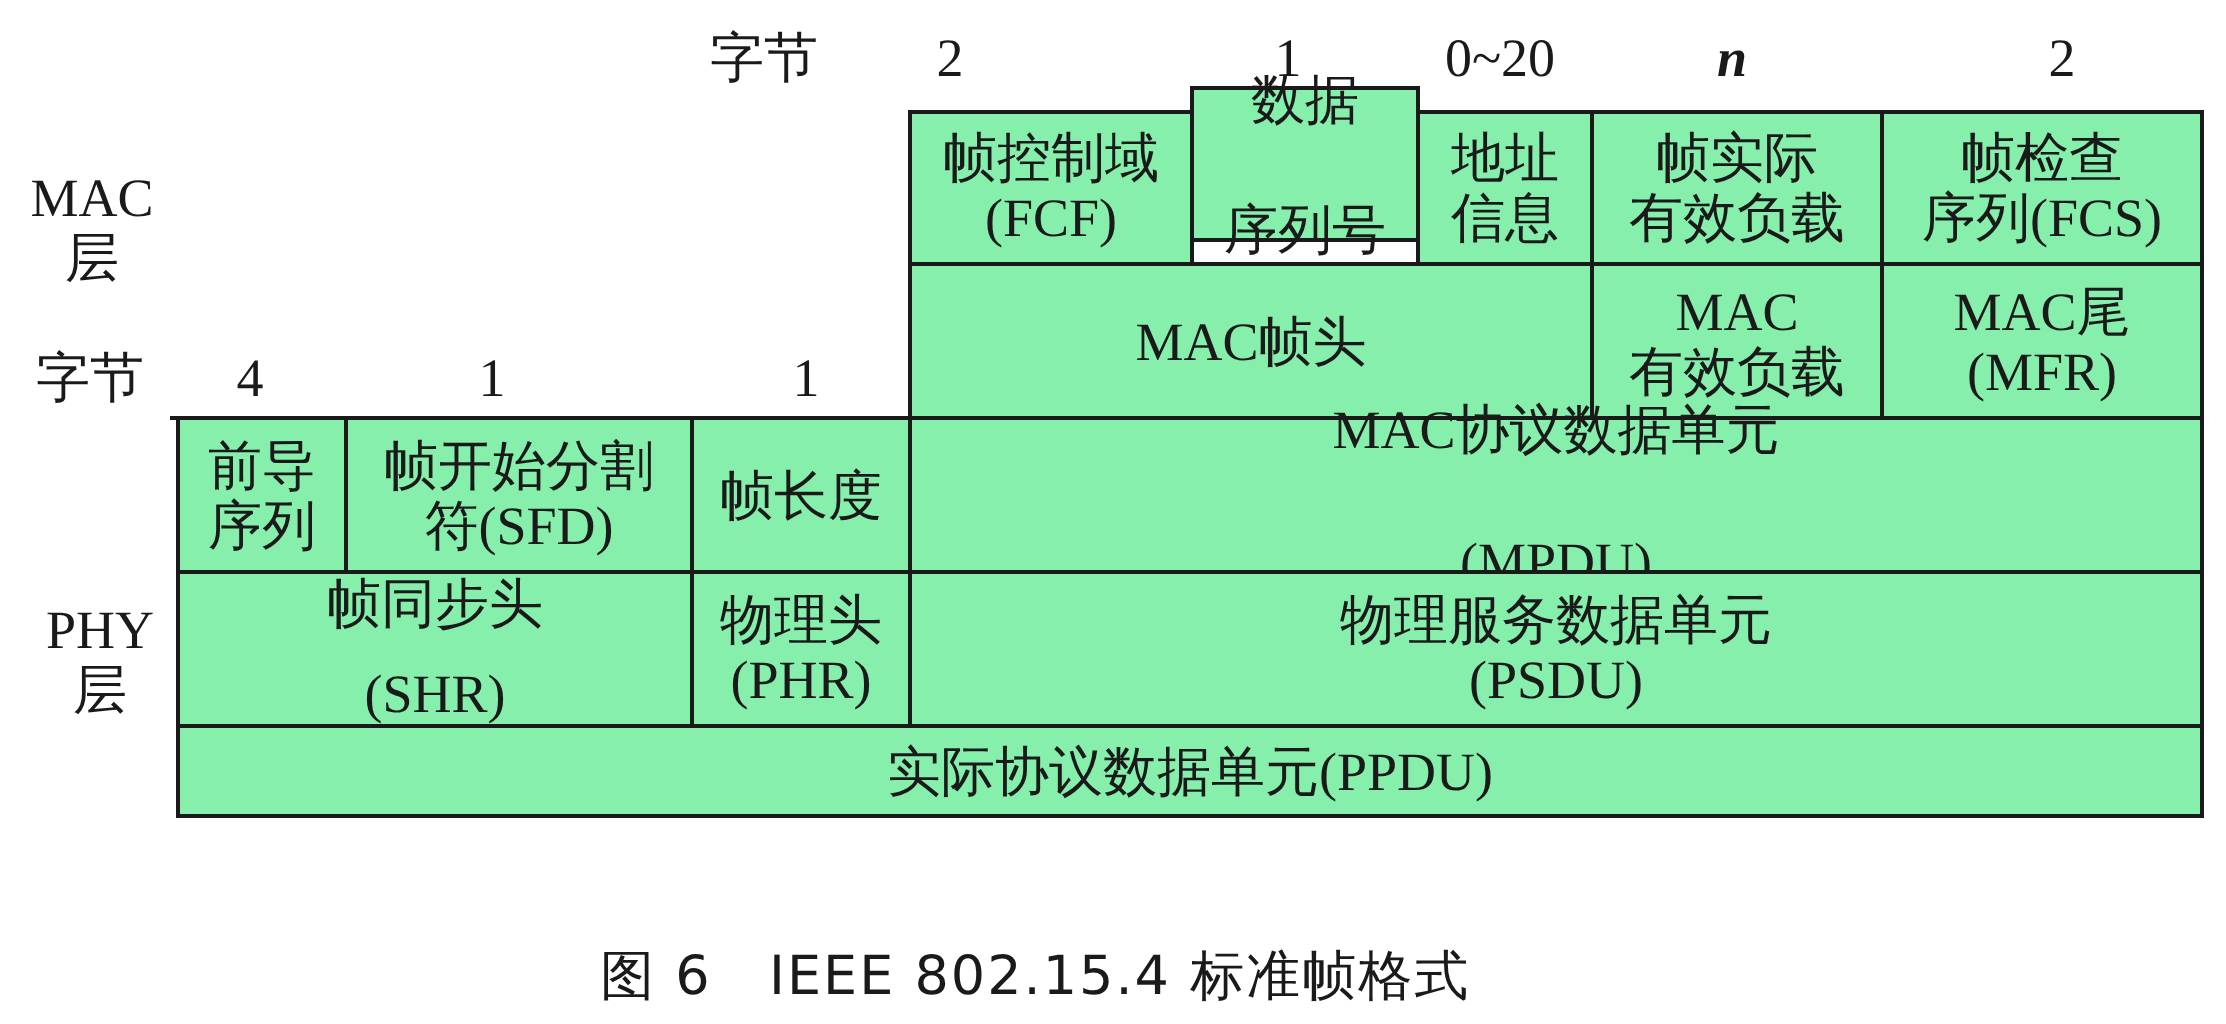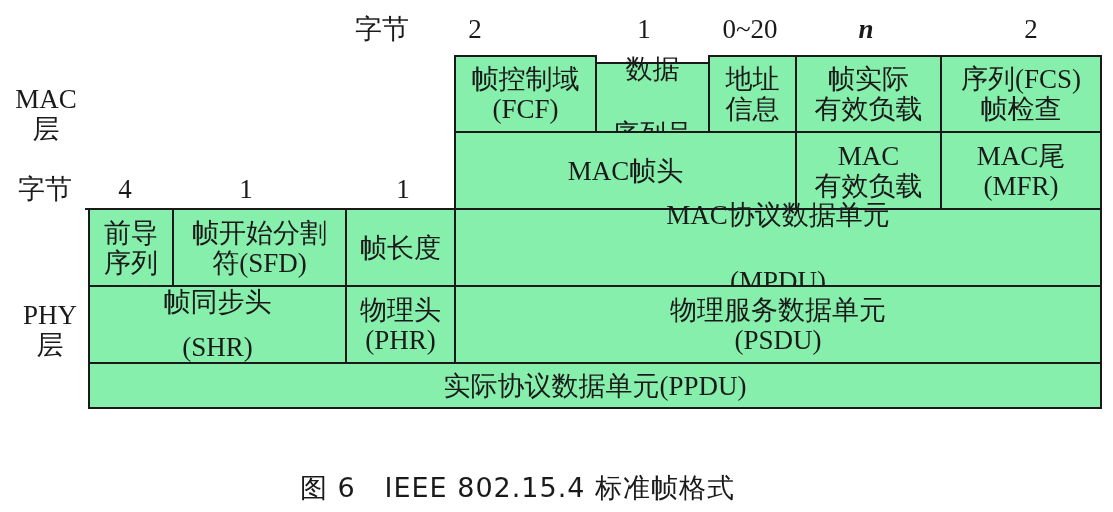--- a/index.html
+++ b/index.html
@@ -28,35 +28,35 @@
 
 <div class="abs lbl" style="left:10px;top:84px;width:72px;">
   <div>MAC</div>
   <div>层</div>
 </div>
 
 <div class="cell" style="left:454px;top:55px;width:143px;height:78px;">
   <div>帧控制域</div>
   <div>(FCF)</div>
 </div>
-<div class="cell" style="left:595px;top:62px;width:115px;height:78px;gap:35px;">
+<div class="cell" style="left:595px;top:43px;width:115px;height:78px;gap:35px;">
   <div>数据</div>
   <div>序列号</div>
 </div>
 <div class="cell" style="left:708px;top:55px;width:89px;height:78px;">
   <div>地址</div>
   <div>信息</div>
 </div>
 <div class="cell" style="left:795px;top:55px;width:147px;height:78px;">
   <div>帧实际</div>
   <div>有效负载</div>
 </div>
 <div class="cell" style="left:940px;top:55px;width:162px;height:78px;">
+  <div>帧检查</div>
   <div>序列(FCS)</div>
-  <div>帧检查</div>
 </div>
 
 <div class="cell" style="left:454px;top:131px;width:343px;height:79px;">
   <div>MAC帧头</div>
 </div>
 <div class="cell" style="left:795px;top:131px;width:147px;height:79px;">
   <div>MAC</div>
   <div>有效负载</div>
 </div>
 <div class="cell" style="left:940px;top:131px;width:162px;height:79px;text-align:center;">

